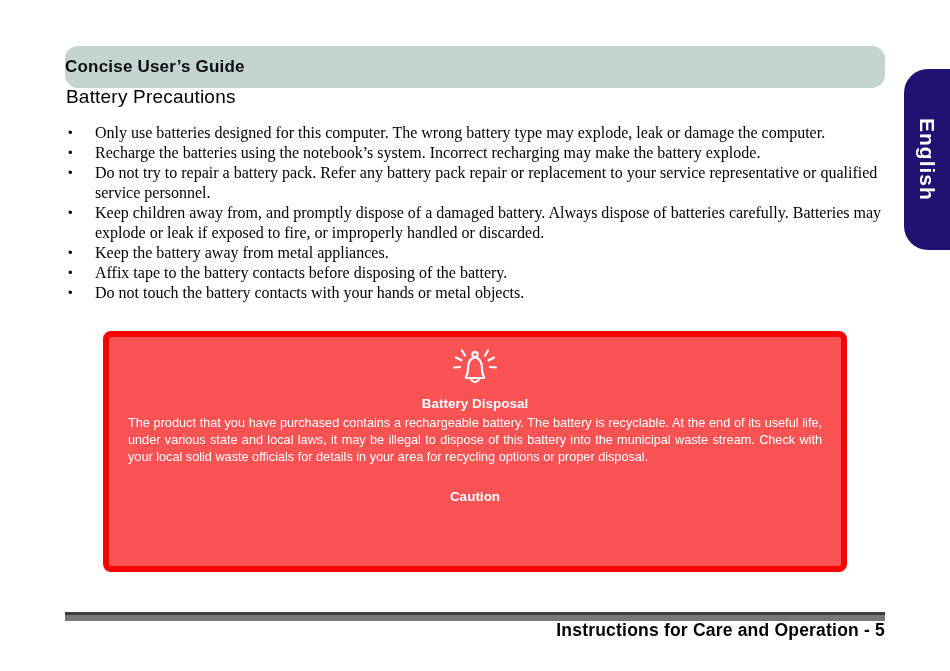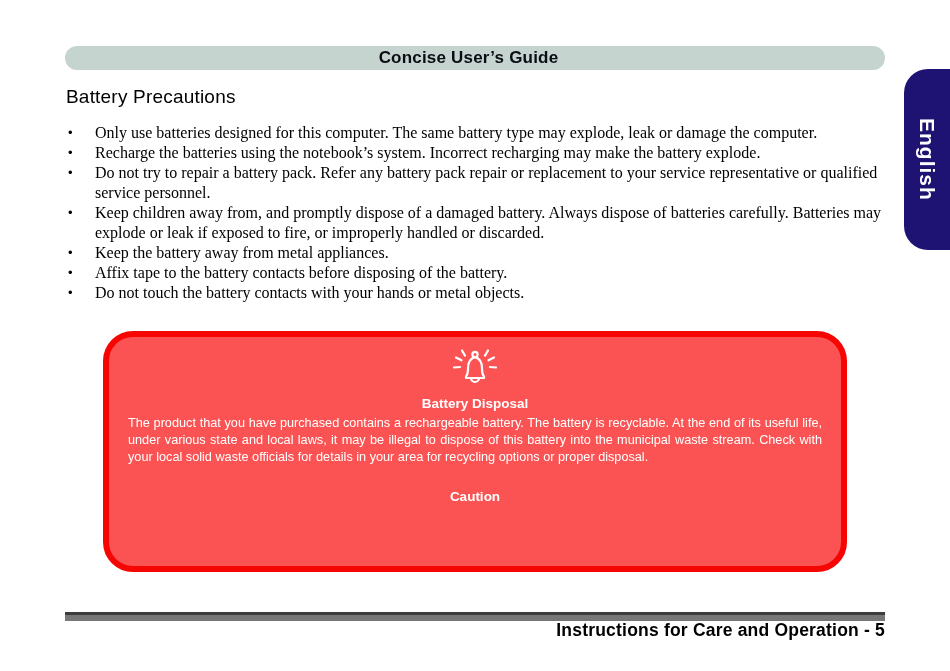--- a/index.html
+++ b/index.html
@@ -7,23 +7,23 @@
   body {
     font-family: "Liberation Sans", sans-serif;
     width: 950px; height: 671px;
     position: relative; overflow: hidden;
   }
   .page { position: absolute; inset: 0; background: #ffffff; }
 
   
   .header-bar {
     position: absolute; left: 65px; top: 46px;
-    width: 820px; height: 24px;
+    width: 820px; height: 42px;
     background: #c6d4cf; border-radius: 13px;
-    display: flex; align-items: center; justify-content: center;
+    display: flex; align-items: center; justify-content: flex-start;
     padding-right: 13px;
   }
   .header-bar .title {
     font-size: 17px; font-weight: bold; color: #0a0d14;
     letter-spacing: 0.2px;
   }
 
   
   .lang-tab {
     position: absolute; right: 0; top: 69px;
@@ -57,21 +57,21 @@
     position: absolute; left: 2px; top: 0;
     font-family: "Liberation Sans", sans-serif; font-size: 13px;
   }
 
   
   .warning-box {
     position: absolute; left: 103px; top: 331px;
     width: 744px; height: 241px;
     background: #fb5353;
     border: 6px solid #f50603;
-    border-radius: 30px;
+    border-radius: 8px;
     color: #ffffff;
     padding: 8px 19px 0 19px;
   }
   .warning-box .icon-wrap { text-align: center; margin-top: 2px; }
   .warning-box .wb-heading {
     text-align: center; font-size: 13.5px; font-weight: bold;
     margin-top: 3px;
   }
   .warning-box .wb-para {
     margin-top: 4px; font-size: 12.7px; line-height: 17px;
@@ -105,21 +105,21 @@
     <span class="title">Concise User’s Guide</span>
   </div>
 
   <div class="lang-tab">
     <span class="vtext">English</span>
   </div>
 
   <h1 class="section-title">Battery Precautions</h1>
 
   <ul class="bullet-list">
-    <li><span class="dot">•</span><span>Only use batteries designed for this computer. The same battery type may explode, leak or damage the computer.</span></li>
+    <li><span class="dot">•</span><span>Only use batteries designed for this computer. The wrong battery type may explode, leak or damage the computer.</span></li>
     <li><span class="dot">•</span><span>Recharge the batteries using the notebook’s system. Incorrect recharging may make the battery explode.</span></li>
     <li><span class="dot">•</span><span>Do not try to repair a battery pack. Refer any battery pack repair or replacement to your service representative or qualified service personnel.</span></li>
     <li><span class="dot">•</span><span>Keep children away from, and promptly dispose of a damaged battery. Always dispose of batteries carefully. Batteries may explode or leak if exposed to fire, or improperly handled or discarded.</span></li>
     <li><span class="dot">•</span><span>Keep the battery away from metal appliances.</span></li>
     <li><span class="dot">•</span><span>Affix tape to the battery contacts before disposing of the battery.</span></li>
     <li><span class="dot">•</span><span>Do not touch the battery contacts with your hands or metal objects.</span></li>
   </ul>
 
   <div class="warning-box">
     <div class="icon-wrap">

